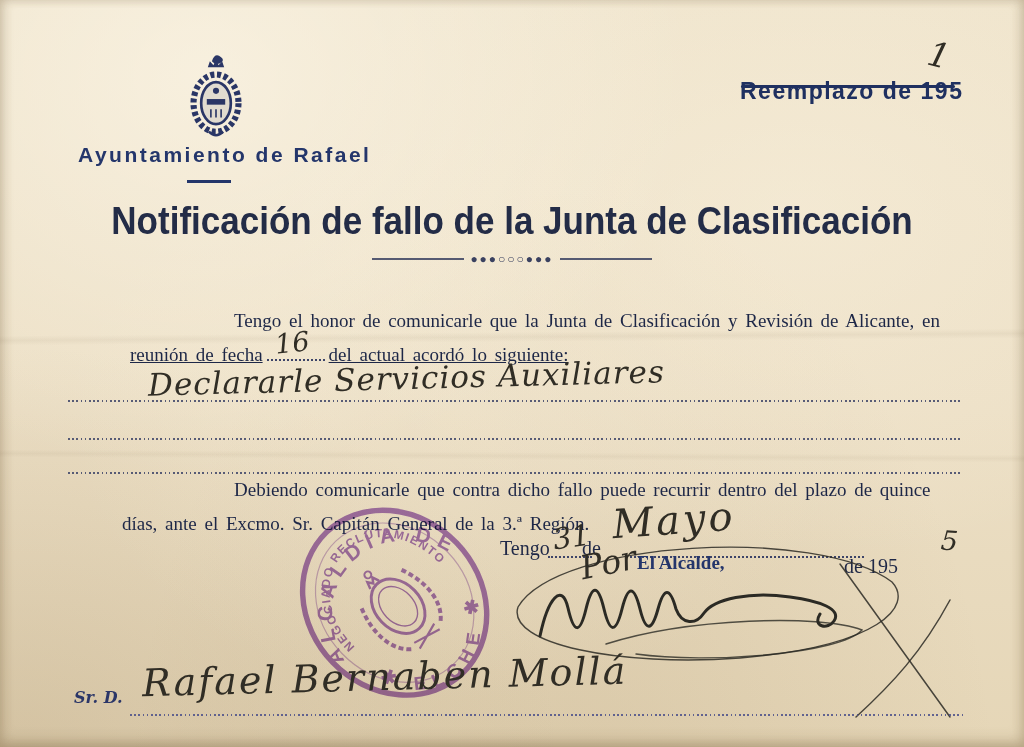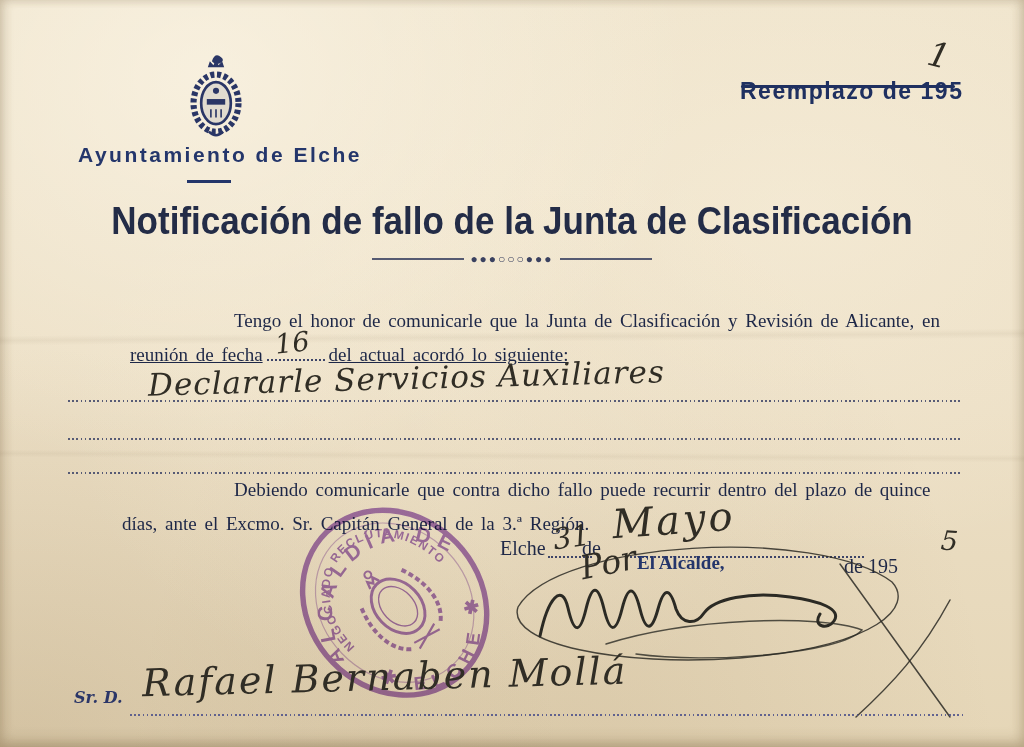--- a/index.html
+++ b/index.html
@@ -91,21 +91,21 @@
       <path d="M22 17 l2 -6 3.5 4 2.5 -6 2.5 6 3.5 -4 2 6 z" fill="#2a3666" stroke="none"></path>
       <ellipse cx="30" cy="52" rx="22" ry="28" stroke-width="6" stroke-dasharray="4 2.6"></ellipse>
       <ellipse cx="30" cy="52" rx="14.5" ry="20.5" stroke-width="2.6" fill="rgba(42,54,102,.10)"></ellipse>
       <rect x="21" y="48" width="18" height="5.5" fill="#2a3666" stroke="none"></rect>
       <circle cx="30" cy="40" r="3" fill="#2a3666" stroke="none"></circle>
       <path d="M25 58 v8 M30 58 v8 M35 58 v8" stroke-width="1.6"></path>
       <path d="M23 80 q7 7 14 0" stroke-width="2.4"></path>
     </g>
   </svg>
 
-  <div id="org-name" class="abs print-sans">Ayuntamiento de Elche</div>
+  <div id="org-name" class="abs print-sans">Ayuntamiento de Rafael</div>
   <div id="org-underline" class="abs"></div>
 
   <div id="reemplazo-label" class="abs print-sans">Reemplazo de 195</div>
   <div id="reemplazo-underline" class="abs"></div>
   <div id="reemplazo-year" class="abs hw">1</div>
 
   <div id="doc-title" class="abs print-sans">Notificación de fallo de la Junta de Clasificación</div>
   <div id="divider" class="abs">
     <span class="divider-line"></span>
     <span id="divider-dots">●●●○○○●●●</span>
@@ -118,21 +118,21 @@
   </div>
 
   <div id="resolution-hw" class="abs hw">Declararle Servicios Auxiliares</div>
   <div id="dotline1" class="dotline"></div>
   <div id="dotline2" class="dotline"></div>
   <div id="dotline3" class="dotline"></div>
 
   <div id="p2l1" class="abs bodyline print-serif">Debiendo comunicarle que contra dicho fallo puede recurrir dentro del plazo de quince</div>
   <div id="p2l2" class="abs bodyline print-serif">días, ante el Excmo. Sr. Capitán General de la 3.ª Región.</div>
 
-  <div id="date-city" class="abs dateline print-serif">Elche</div>
+  <div id="date-city" class="abs dateline print-serif">Tengo</div>
   <div id="date-day" class="abs hw">31</div>
   <div id="date-blank1"></div>
   <div id="date-de1" class="abs dateline print-serif">de</div>
   <div id="date-blank2"></div>
   <div id="date-month" class="abs hw">Mayo</div>
   <div id="date-de2" class="abs dateline print-serif">de 195</div>
   <div id="date-year" class="abs hw">5</div>
 
   <div id="por-hw" class="abs hw">Por</div>
   <div id="alcalde-label" class="abs print-serif">El Alcalde,</div>

